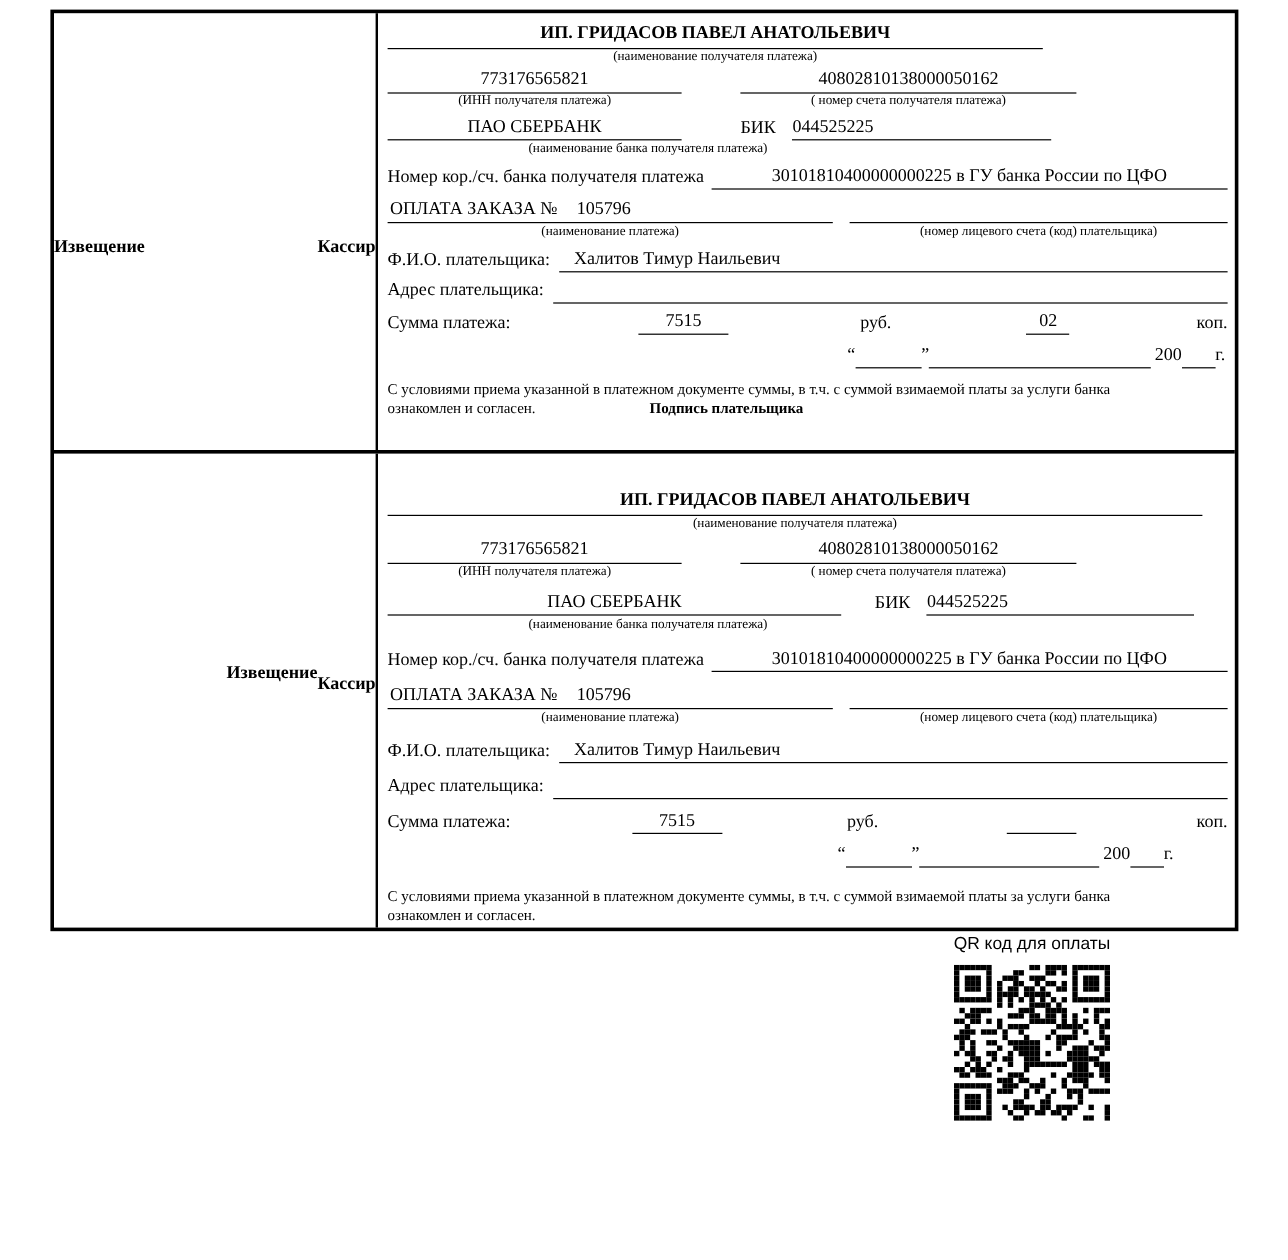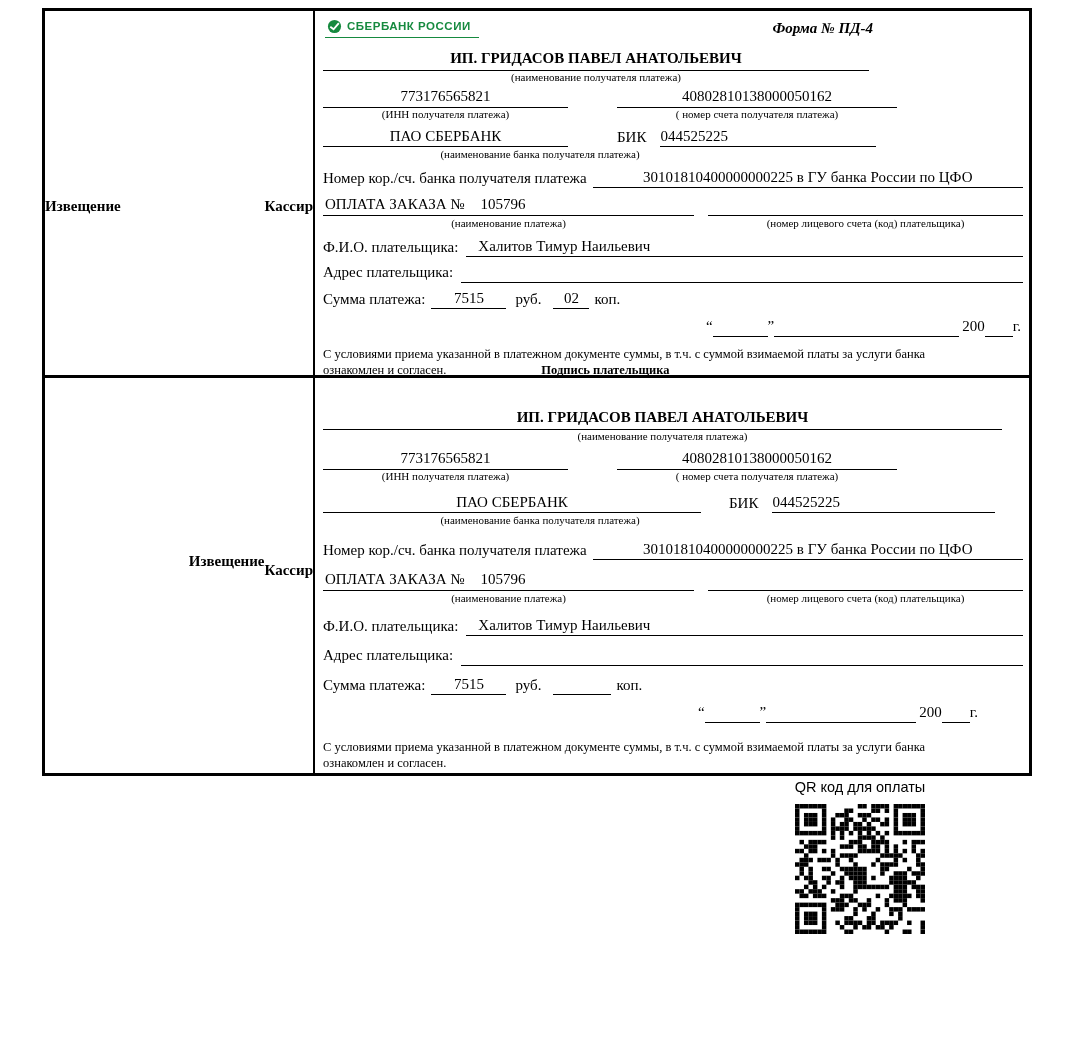--- a/index.html
+++ b/index.html
@@ -77,21 +77,21 @@
   .captions-row { display:flex; margin-top:1px; }
   .cap-left { width:53%; }
   .cap-right { flex:1; margin-left:2%; }
 
   .payer-row, .addr-row { display:flex; align-items:flex-end; margin-top:6px; }
   .payer-label { white-space:nowrap; }
   .payer-value { flex:1; margin-left:8px; padding-left:12px; }
   .addr-fill { flex:1; margin-left:8px; }
   .s1 .payer-row, .s1 .addr-row { margin-top:10px; }
 
-  .amount-row { display:flex; align-items:flex-end; margin-top:6px; }
+  .amount-row { display:flex; align-items:flex-end; margin-top:6px;justify-content:space-between; }
   .rub-val { width:75px; text-align:center; margin-left:6px; }
   .rub-label { margin-left:9px; }
   .kop-val { width:36px; text-align:center; margin-left:12px; }
   .kop-label { margin-left:5px; }
   .s1 .amount-row { margin-top:9px; }
   .s1 .kop-val { width:58px; }
 
   .date-row { display:flex; align-items:flex-end; justify-content:flex-end; margin-top:8px; padding-right:2px; }
   .d-gap1 { width:55px; }
   .d-gap2 { width:185px; }
@@ -118,30 +118,20 @@
 
 <div class="form">
 
   <div class="section s0">
     <div class="side">
       <div class="side-top">Извещение</div>
       <div class="side-bottom">Кассир</div>
     </div>
     <div class="main">
 
-      <div class="row-head">
-        <div class="logo">
-          <svg width="15" height="15" viewBox="0 0 16 16">
-            <circle cx="8" cy="8" r="7" fill="#168a3f"></circle>
-            <path d="M3.5 8.2 L7 11 L12.6 4.4" stroke="#fff" stroke-width="2" fill="none"></path>
-          </svg>
-          <span>СБЕРБАНК РОССИИ</span>
-        </div>
-        <div class="form-number">Форма № ПД-4</div>
-      </div>
 
       <div class="name-wrap w78">
         <div class="ul name">ИП. ГРИДАСОВ ПАВЕЛ АНАТОЛЬЕВИЧ</div>
         <div class="caption">(наименование получателя платежа)</div>
       </div>
 
       <div class="row-two">
         <div class="cell-inn">
           <div class="ul center">773176565821</div>
           <div class="caption">(ИНН получателя платежа)</div>

